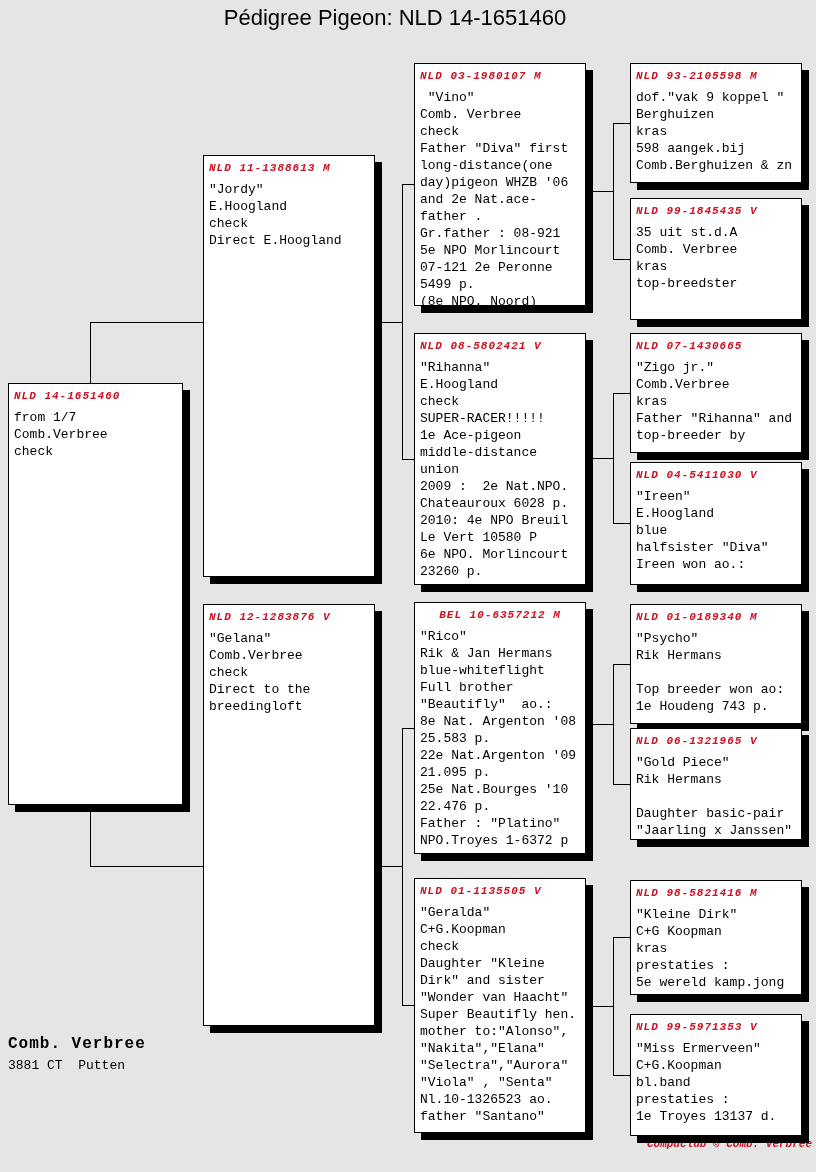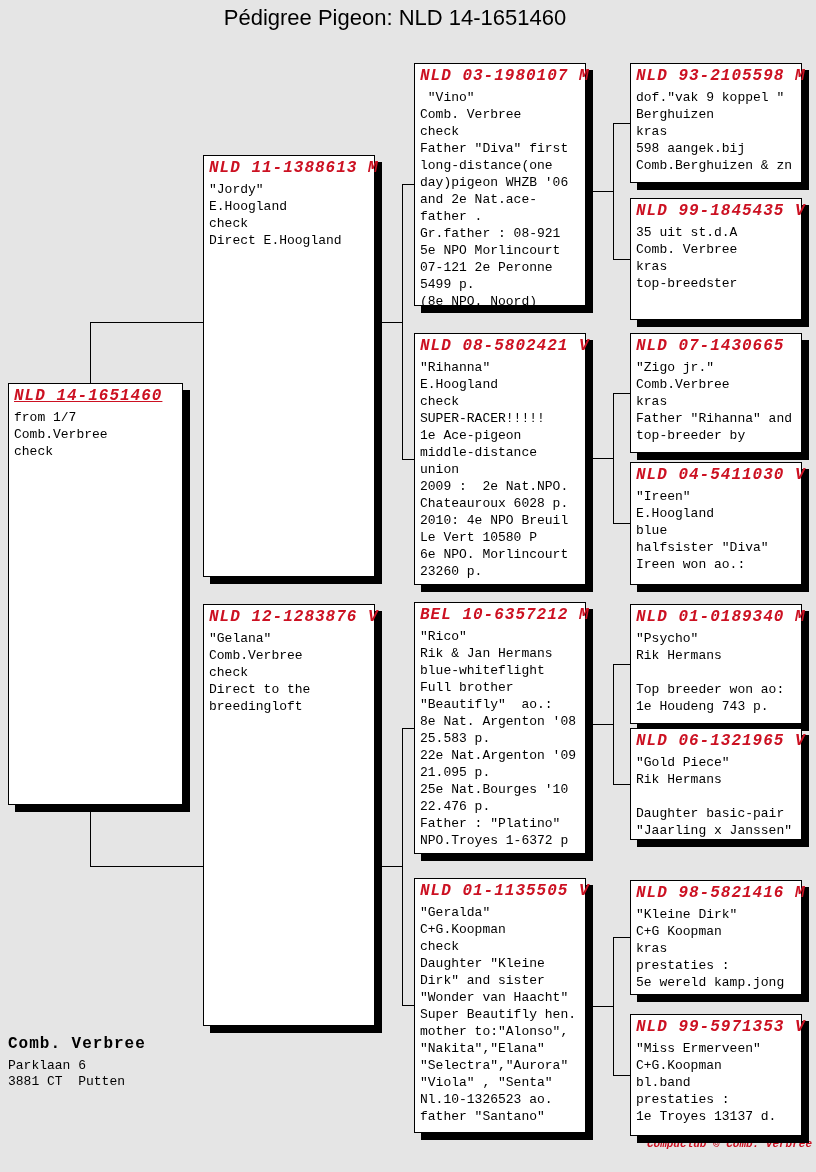--- a/index.html
+++ b/index.html
@@ -2,21 +2,21 @@
 <html><head>
 <meta charset="utf-8">
 <style>
   html,body{margin:0;padding:0;background:#fff;}
   #canvas{position:relative;width:816px;height:1172px;background:#e5e5e5;overflow:hidden;
           font-family:"Liberation Mono",monospace;color:#000;}
   .title{position:absolute;left:0;top:5px;width:790px;text-align:center;
          font-family:"Liberation Sans",sans-serif;font-size:22px;color:#000;}
   .pbox{position:absolute;background:#fff;border:1px solid #000;
         box-shadow:7px 7px 0 #000;padding:3px 5px;box-sizing:border-box;z-index:2;}
-  .ring{font-size:16px;font-weight:bold;font-style:italic;letter-spacing:1px;
+  .ring{font-size:11px;font-weight:bold;font-style:italic;letter-spacing:1px;
         line-height:19px;margin-bottom:3px;white-space:pre;}
   .ln{font-size:13px;line-height:17px;white-space:pre;}
   .cl{position:absolute;background:#000;z-index:1;}
   .owner-name{position:absolute;left:8px;top:1034px;font-size:16px;font-weight:bold;
               letter-spacing:1px;line-height:20px;}
   .owner-lines{position:absolute;left:8px;top:1058px;}
   .owner-lines .ln{font-size:13px;line-height:16px;}
   .credit{position:absolute;right:4px;top:1138px;font-size:11px;font-weight:bold;
           font-style:italic;text-align:right;}
 </style>
@@ -56,21 +56,21 @@
   <div class="cl" style="left:613px;top:664px;width:1px;height:121px"></div>
   <div class="cl" style="left:613px;top:664px;width:17px;height:1px"></div>
   <div class="cl" style="left:613px;top:784px;width:17px;height:1px"></div>
 
   <div class="cl" style="left:586px;top:1006px;width:27px;height:1px"></div>
   <div class="cl" style="left:613px;top:937px;width:1px;height:139px"></div>
   <div class="cl" style="left:613px;top:937px;width:17px;height:1px"></div>
   <div class="cl" style="left:613px;top:1075px;width:17px;height:1px"></div>
 
   <div class="pbox" style="left:8px;top:383px;width:175px;height:422px">
-    <div class="ring" style="color: rgb(204, 17, 34); text-decoration: underline;">NLD 14-1651460</div>
+    <div class="ring" style="color: rgb(204, 17, 34);">NLD 14-1651460</div>
     <div>
         <div class="ln">from 1/7</div>
         <div class="ln">Comb.Verbree</div>
         <div class="ln">check</div>
       </div>
   </div>
 
   <div class="pbox" style="left:203px;top:155px;width:172px;height:422px">
     <div class="ring" style="color: rgb(204, 17, 34);">NLD 11-1388613 M</div>
     <div>
@@ -250,18 +250,17 @@
         <div class="ln">"Miss Ermerveen"</div>
         <div class="ln">C+G.Koopman</div>
         <div class="ln">bl.band</div>
         <div class="ln">prestaties :</div>
         <div class="ln">1e Troyes 13137 d.</div>
       </div>
   </div>
 
   <div class="owner-name">Comb. Verbree</div>
   <div class="owner-lines">
-      <div class="ln">Parklaan 6</div>
       <div class="ln">3881 CT  Putten</div>
     </div>
   <div class="credit" style="color: rgb(204, 17, 34); text-align: center;">Compuclub © Comb. Verbree</div>
 
 </div>
 
 </body></html>

